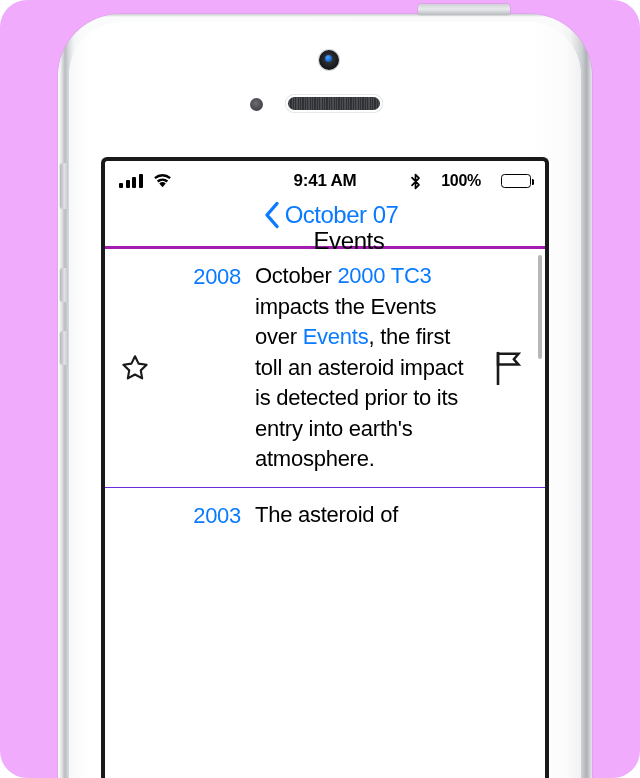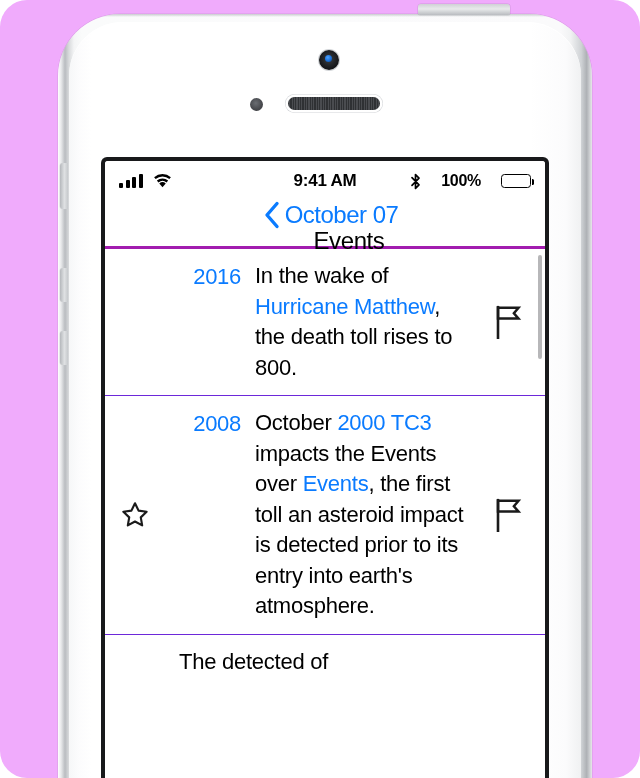--- a/index.html
+++ b/index.html
@@ -361,35 +361,20 @@
               <path d="M13 2.5 3 14l10 11.5" fill="none" stroke="#0a7bff" stroke-width="3.4" stroke-linecap="round" stroke-linejoin="round"></path>
             </svg>
           </span>
           <span class="back-label">October 07</span>
         </div>
         <div class="nav-title">Events</div>
       </div>
 
       <div class="list">
 
-        <div class="event-row">
-          <div class="col-star"></div>
-          <div class="col-year">2016</div>
-          <div class="col-text">
-            <span>In the wake of </span><span class="lnk">Hurricane Matthew</span><span>, the death toll rises to 800.</span>
-          </div>
-          <div class="col-flag">
-            <span>
-              <svg class="icon-svg" width="30" height="34" viewBox="0 0 30 34" aria-hidden="true">
-                <path d="M4 2.2v30.5" fill="none" stroke="#1a1a1a" stroke-width="2.6" stroke-linecap="square"></path>
-                <path d="M4 2.8h20.5l-4.6 5.4 4.6 5.4H4z" fill="none" stroke="#1a1a1a" stroke-width="2.5" stroke-linejoin="miter"></path>
-              </svg>
-            </span>
-          </div>
-        </div>
 
         <div class="event-row">
           <div class="col-star">
             <span>
               <svg class="icon-svg" width="30" height="30" viewBox="0 0 24 24" aria-hidden="true">
                 <path d="M12 2.6l2.85 5.9 6.45.9-4.68 4.5 1.12 6.4L12 17.2l-5.74 3.1 1.12-6.4L2.7 9.4l6.45-.9z" fill="none" stroke="#1a1a1a" stroke-width="1.7" stroke-linejoin="round"></path>
               </svg>
             </span>
           </div>
           <div class="col-year">2008</div>
@@ -401,22 +386,23 @@
               <svg class="icon-svg" width="30" height="34" viewBox="0 0 30 34" aria-hidden="true">
                 <path d="M4 2.2v30.5" fill="none" stroke="#1a1a1a" stroke-width="2.6" stroke-linecap="square"></path>
                 <path d="M4 2.8h20.5l-4.6 5.4 4.6 5.4H4z" fill="none" stroke="#1a1a1a" stroke-width="2.5" stroke-linejoin="miter"></path>
               </svg>
             </span>
           </div>
         </div>
 
         <div class="event-row">
           <div class="col-star"></div>
+          <div class="col-year">2003</div>
           <div class="col-text">
-            <span>The detected of</span>
+            <span>The asteroid of</span>
           </div>
           <div class="col-flag"></div>
         </div>
 
         <div class="scroll-indicator"></div>
       </div>
 
     </div>
   </div>
 </div>

